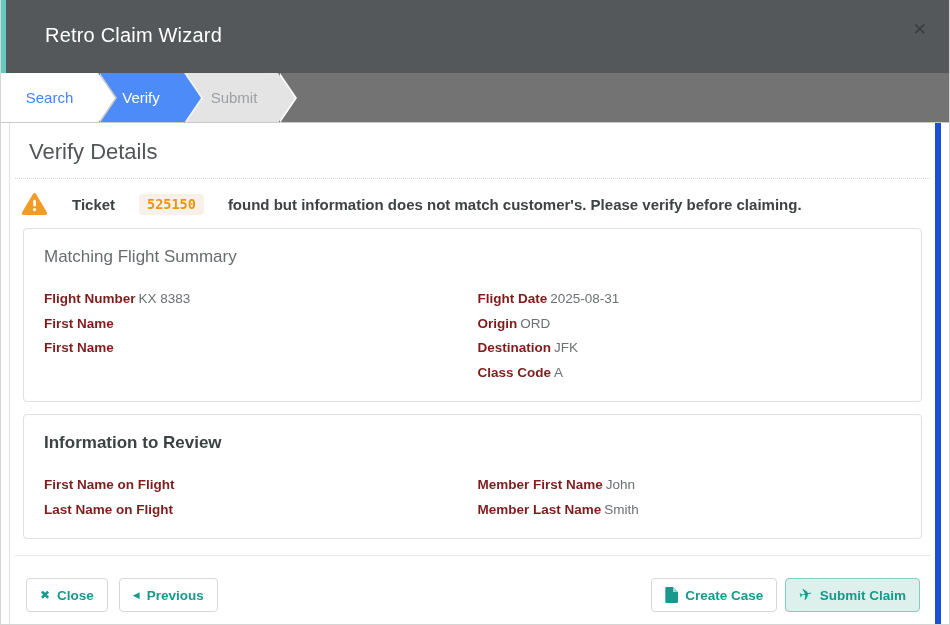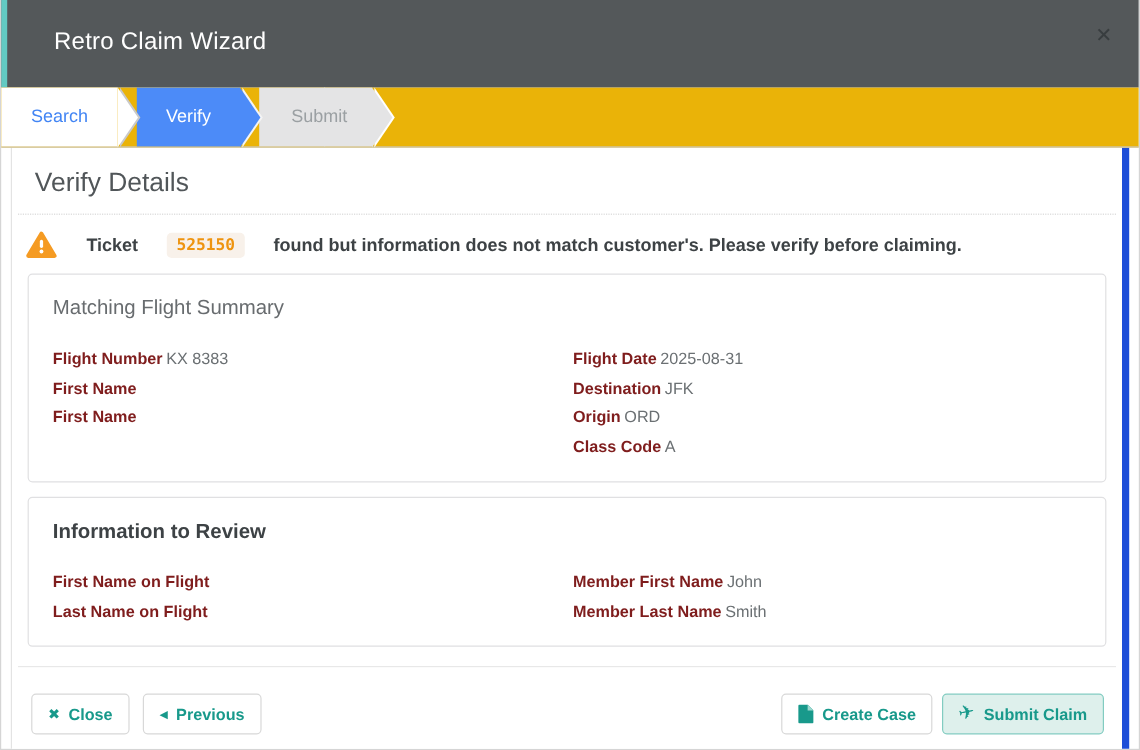--- a/index.html
+++ b/index.html
@@ -5,22 +5,22 @@
   html,body{margin:0;padding:0;background:#fff;font-family:"Liberation Sans","DejaVu Sans",sans-serif;}
   .modal{position:relative;width:950px;height:625px;box-sizing:border-box;background:#fff;
          border:1px solid #d5d5d5;border-top:none;overflow:hidden;}
   
   .modal-header{position:relative;height:73px;background:#54585a;}
   .teal-strip{position:absolute;left:0;top:0;width:5px;height:73px;background:#62cac2;}
   .modal-title{position:absolute;left:44px;top:24px;color:#fff;font-size:20px;letter-spacing:.2px;}
   .header-close{position:absolute;right:22px;top:20px;color:#383d3f;font-size:17px;font-weight:bold;
                 cursor:pointer;line-height:20px;}
   
-  .wizard-bar{position:relative;height:49px;background:#eab308;border-bottom:1px solid #c9c9c9;
-              display:flex;align-items:stretch;gap:16px;}
+  .wizard-bar{position:relative;height:49px;background:#737373;border-bottom:1px solid #c9c9c9;
+              display:flex;align-items:stretch;}
   .step{position:relative;height:49px;line-height:49px;text-align:center;font-size:15px;cursor:pointer;}
   .step::before,.step::after{content:"";position:absolute;top:0;width:0;height:0;
       border-top:25px solid transparent;border-bottom:25px solid transparent;}
   .step::before{right:-19px;border-left:17px solid transparent;}
   .step::after{right:-17px;border-left:17px solid transparent;}
   .step-done{background:#fff;color:#4285f4;width:97px;z-index:3;}
   .step-done::before{border-left-color:#c9c9c9;}
   .step-done::after{border-left-color:#fff;}
   .step-active{background:#4c8bf8;color:#fff;width:86px;z-index:2;}
   .step-active::before{border-left-color:#f4f4f4;}
@@ -104,23 +104,23 @@
             <div class="field-row"><span class="field-label">Flight Number</span><span class="field-value">KX 8383</span></div>
 
             <div class="field-row"><span class="field-label">First Name</span><span class="field-value"></span></div>
 
             <div class="field-row"><span class="field-label">First Name</span><span class="field-value"></span></div>
           </div>
         <div class="fields-col right">
 
             <div class="field-row"><span class="field-label">Flight Date</span><span class="field-value">2025-08-31</span></div>
 
+            <div class="field-row"><span class="field-label">Origin</span><span class="field-value">ORD</span></div>
+
             <div class="field-row"><span class="field-label">Destination</span><span class="field-value">JFK</span></div>
-
-            <div class="field-row"><span class="field-label">Origin</span><span class="field-value">ORD</span></div>
 
             <div class="field-row"><span class="field-label">Class Code</span><span class="field-value">A</span></div>
           </div>
       </div>
     </div>
 
     <div class="panel">
       <div class="panel-title strong">Information to Review</div>
       <div class="fields">
         <div class="fields-col">

